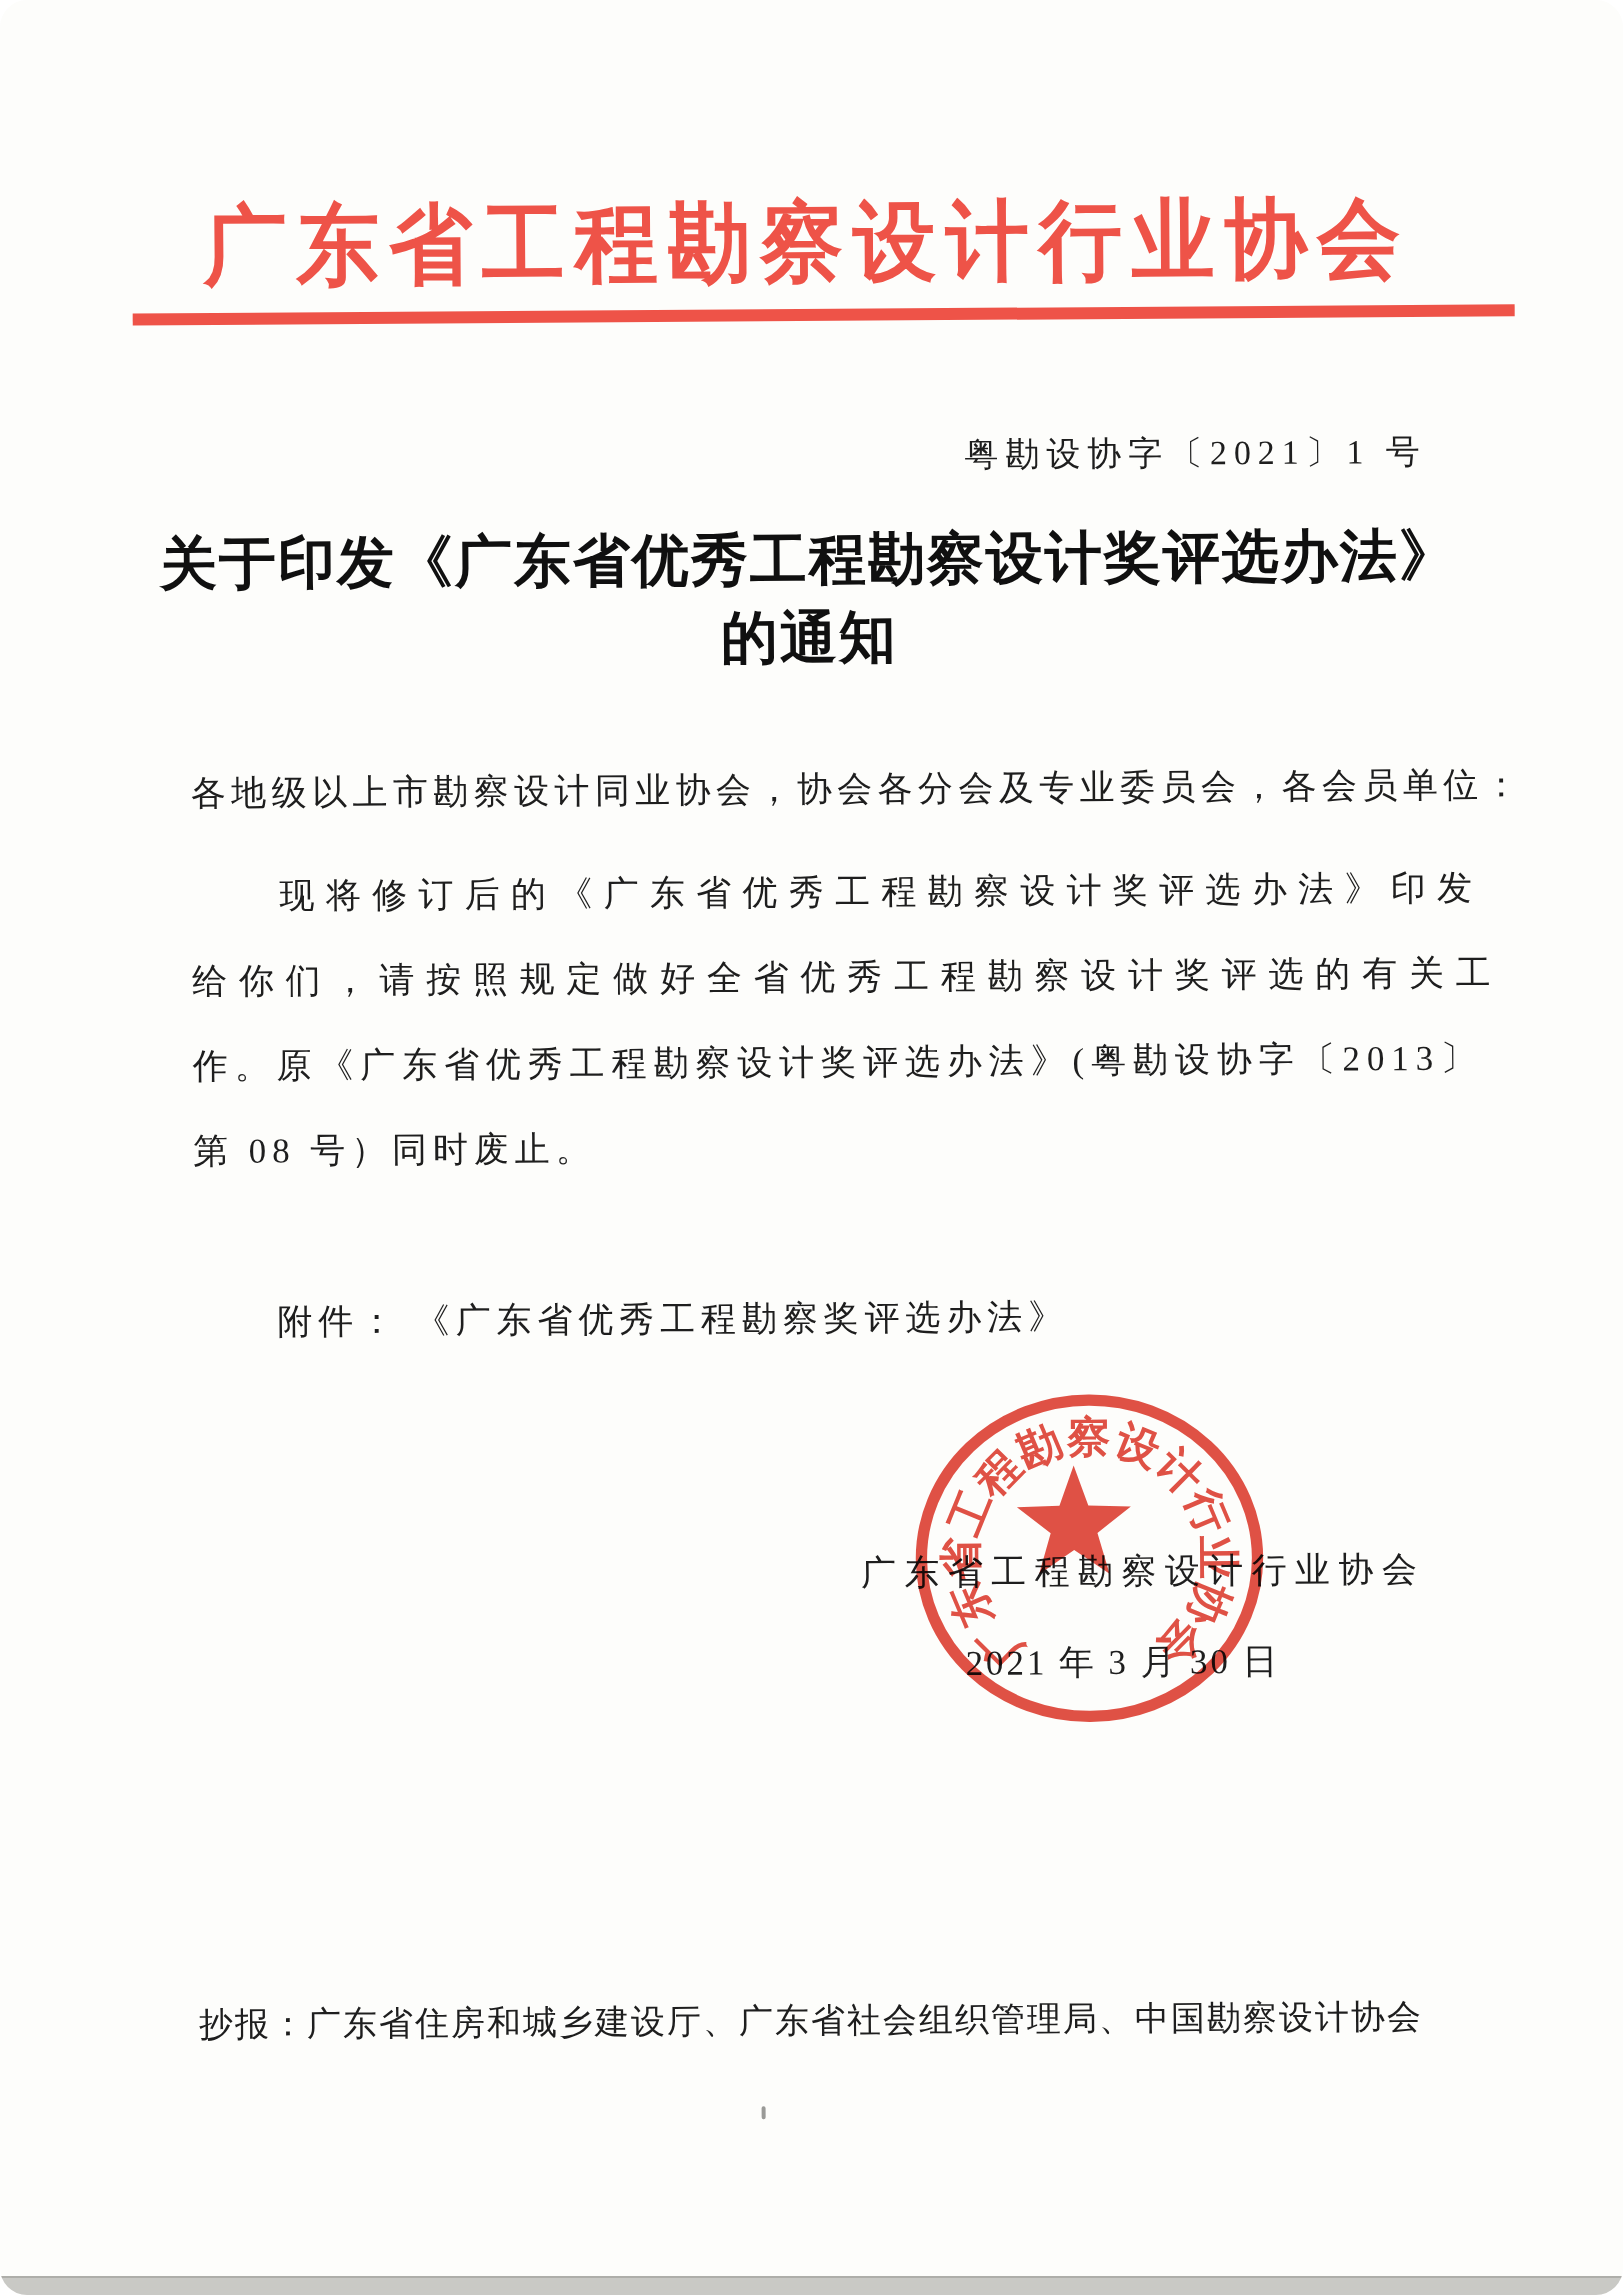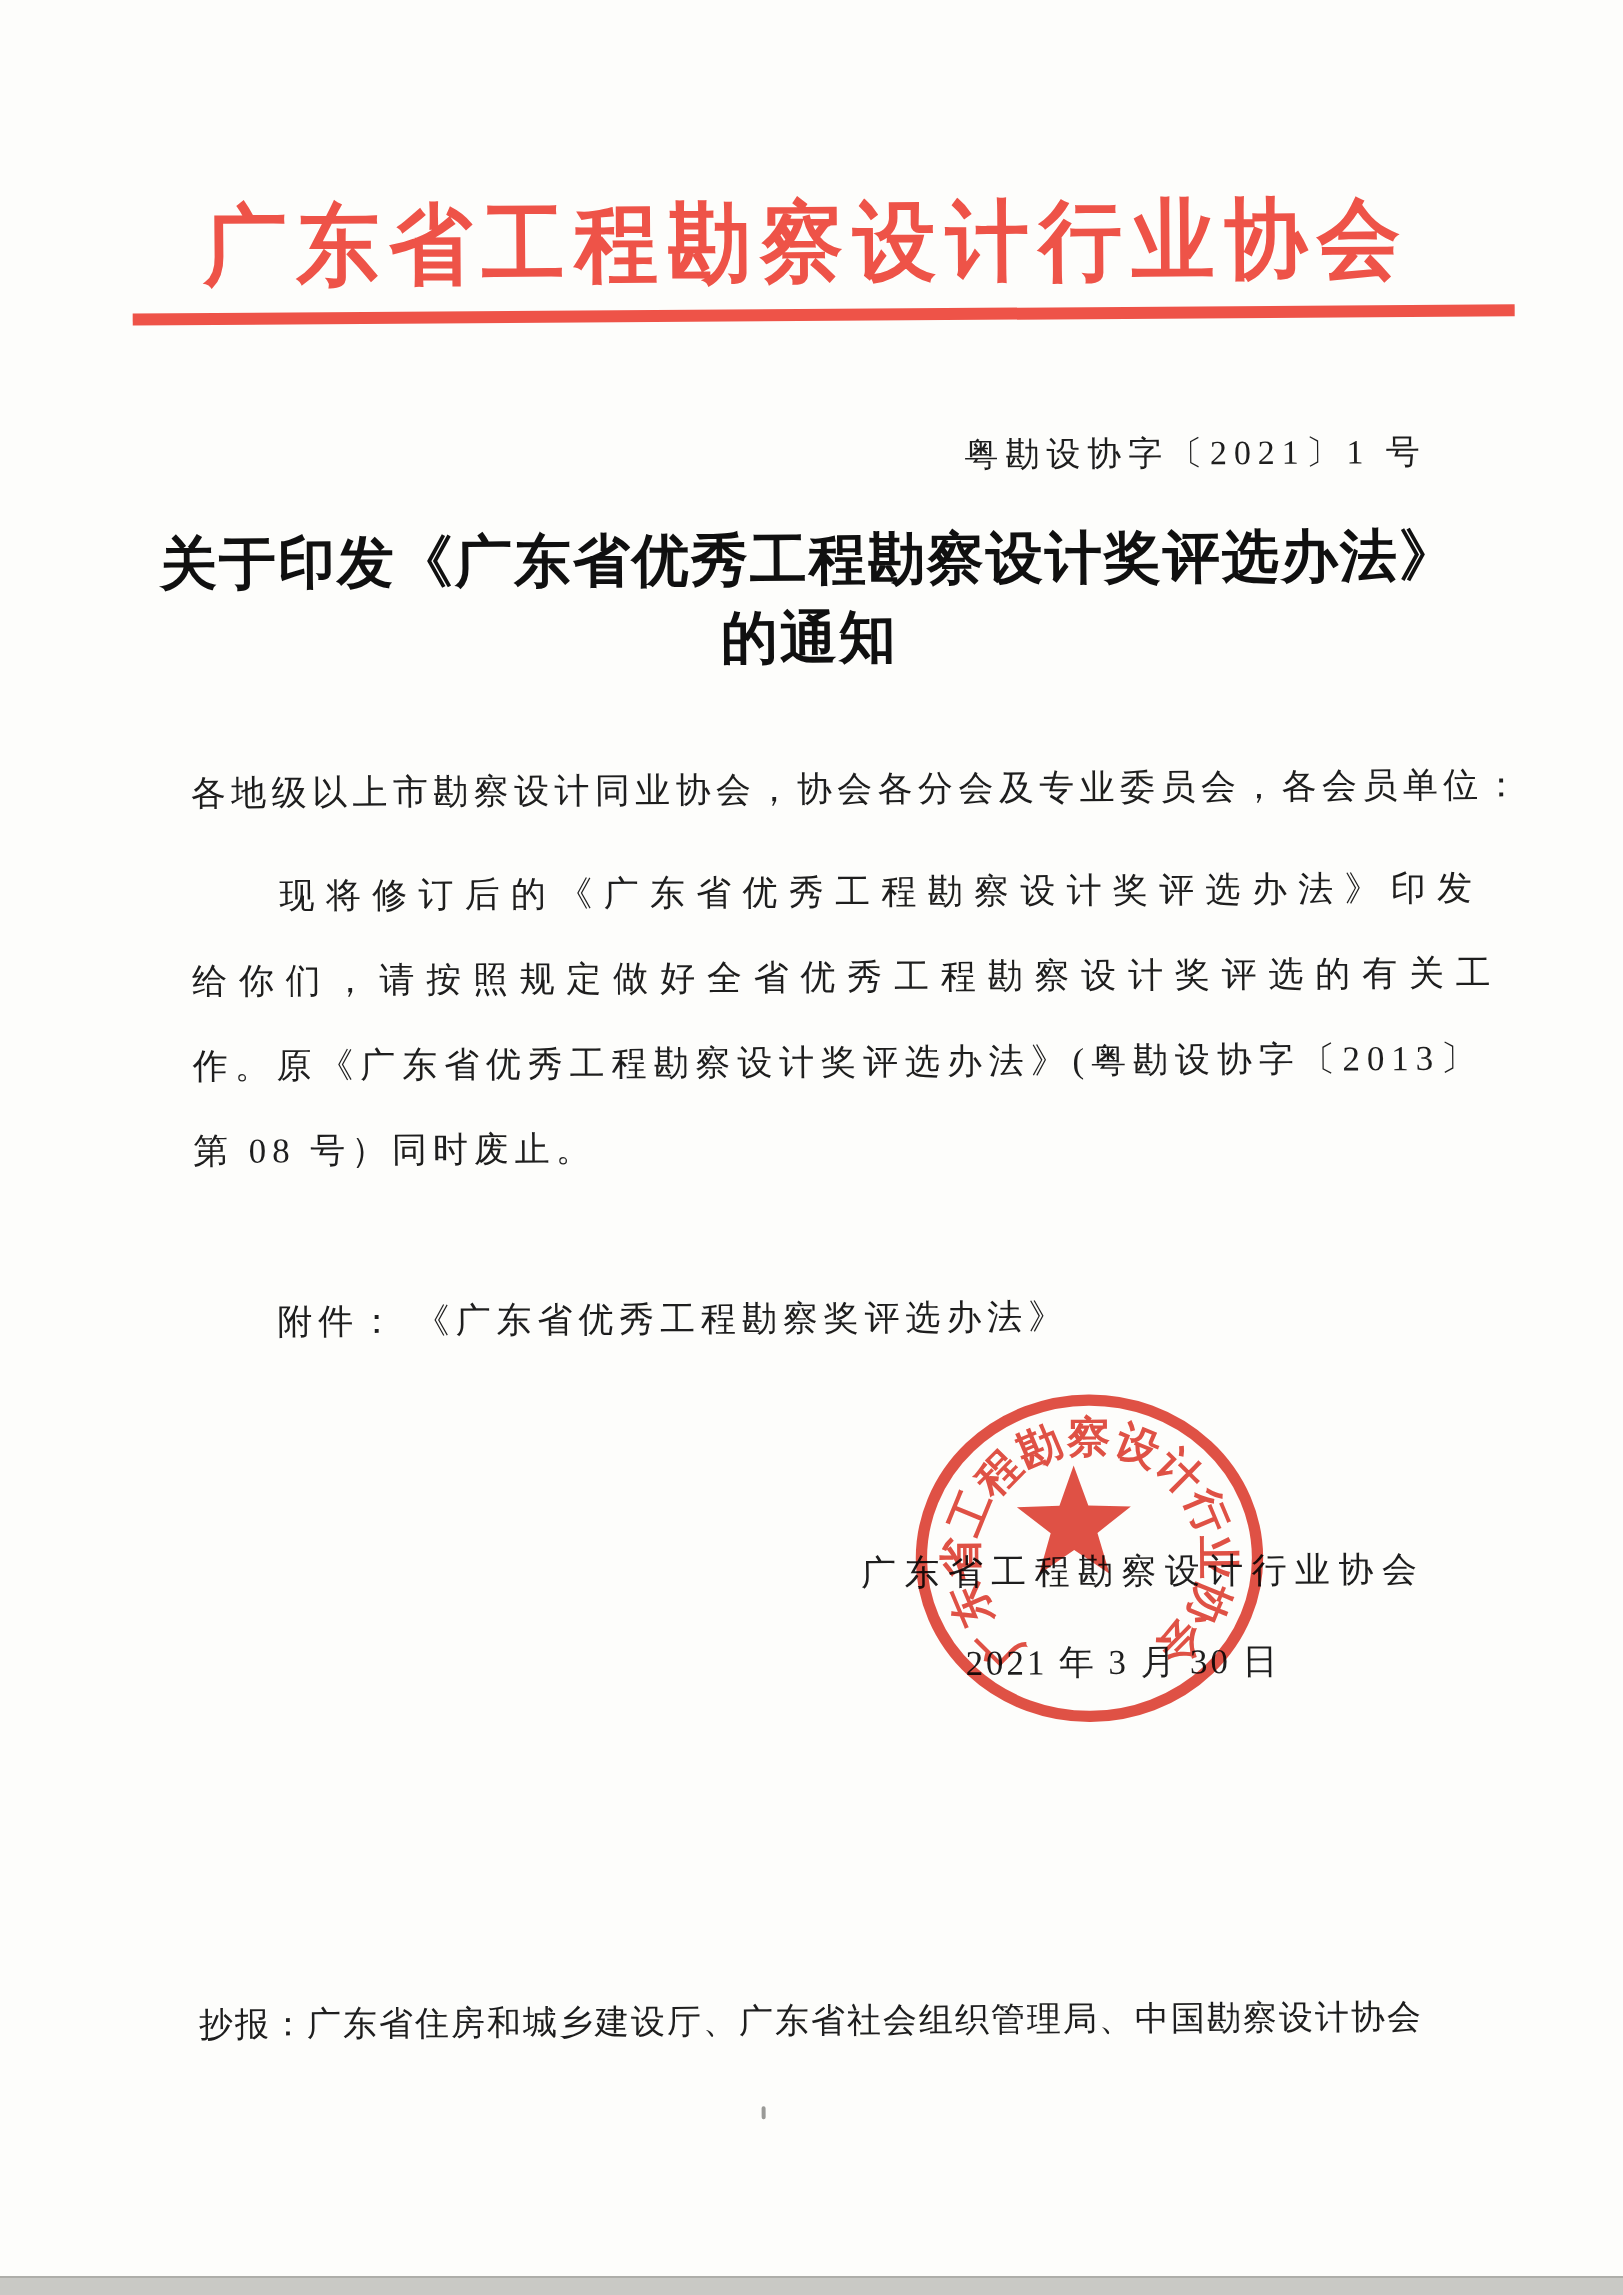--- a/index.html
+++ b/index.html
@@ -1,18 +1,18 @@
 <!DOCTYPE html>
 <html style="--header-red: #ee5348; --seal-red: #dd4437; --ink: #1e1e1e;font-size:7.9px"><head>
 <meta charset="utf-8">
 <style>
   html,body{margin:0;padding:0;background:#ffffff;}
   body{width:1623px;height:2295px;overflow:hidden;position:relative;
        font-family:"Liberation Serif","DejaVu Serif",serif;}
-  .page{position:absolute;inset:0;background:#fdfdfb;overflow:hidden;}
+  .page{position:absolute;inset:0;background:#fdfdfb;overflow:hidden;border-radius:27px;}
   .tilt{position:absolute;inset:0;transform:rotate(-0.38deg);transform-origin:50% 42%;}
 
   .org-title{
     position:absolute;top:194px;left:0;width:100%;height:103px;
     text-align:center;font-size:83px;line-height:98px;font-weight:900;
     letter-spacing:9.8px;color:var(--header-red);transform:scaleY(1.06);
     white-space:nowrap;
   }
   .red-rule{
     position:absolute;top:309px;left:137px;width:1382px;height:11.8px;

